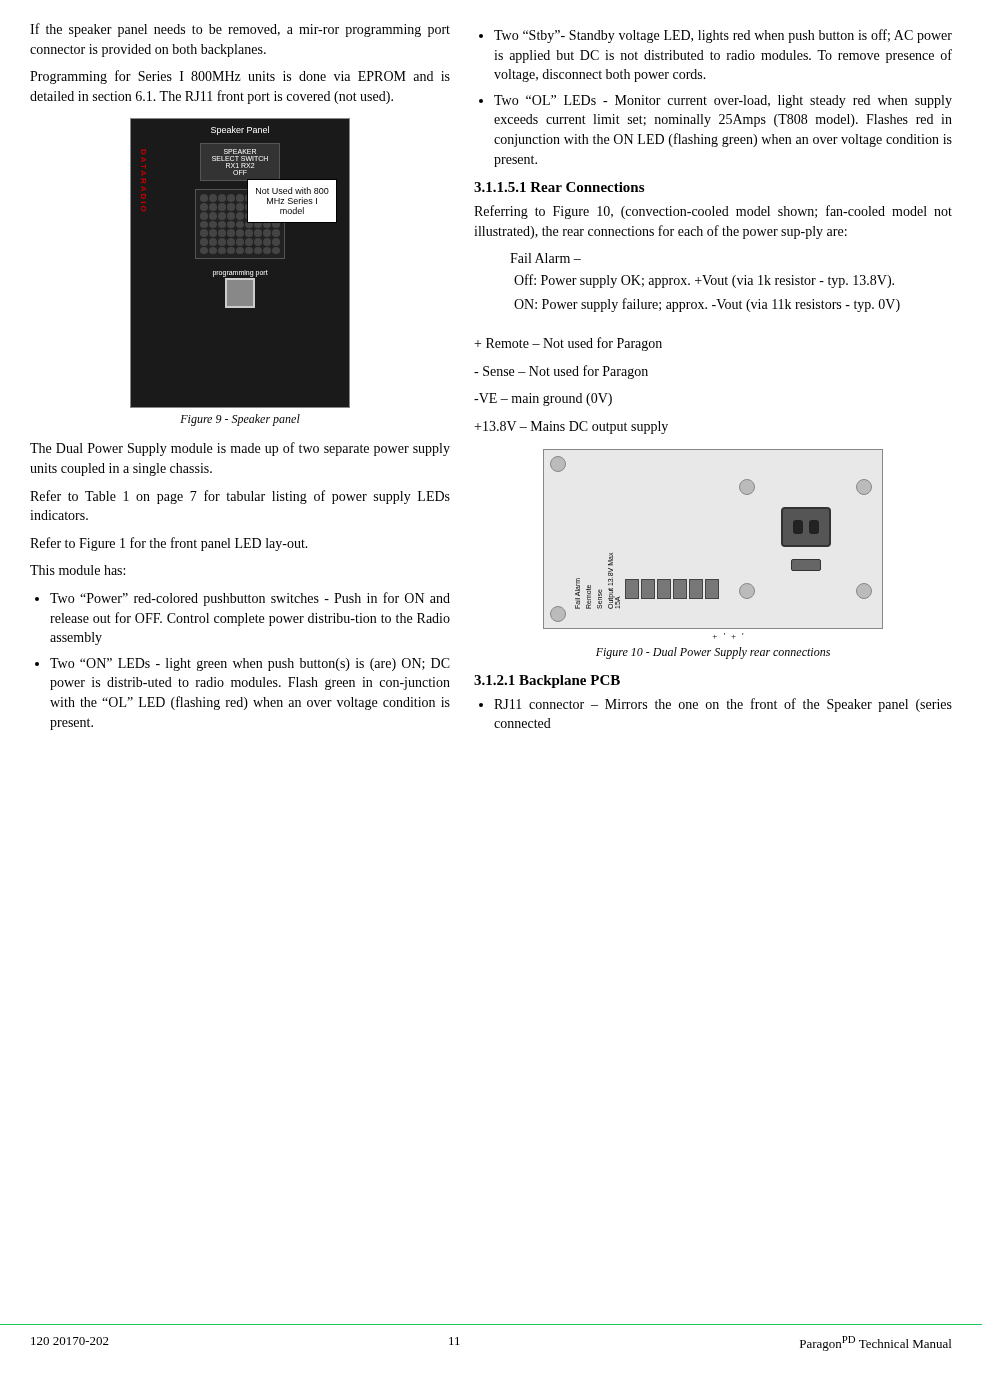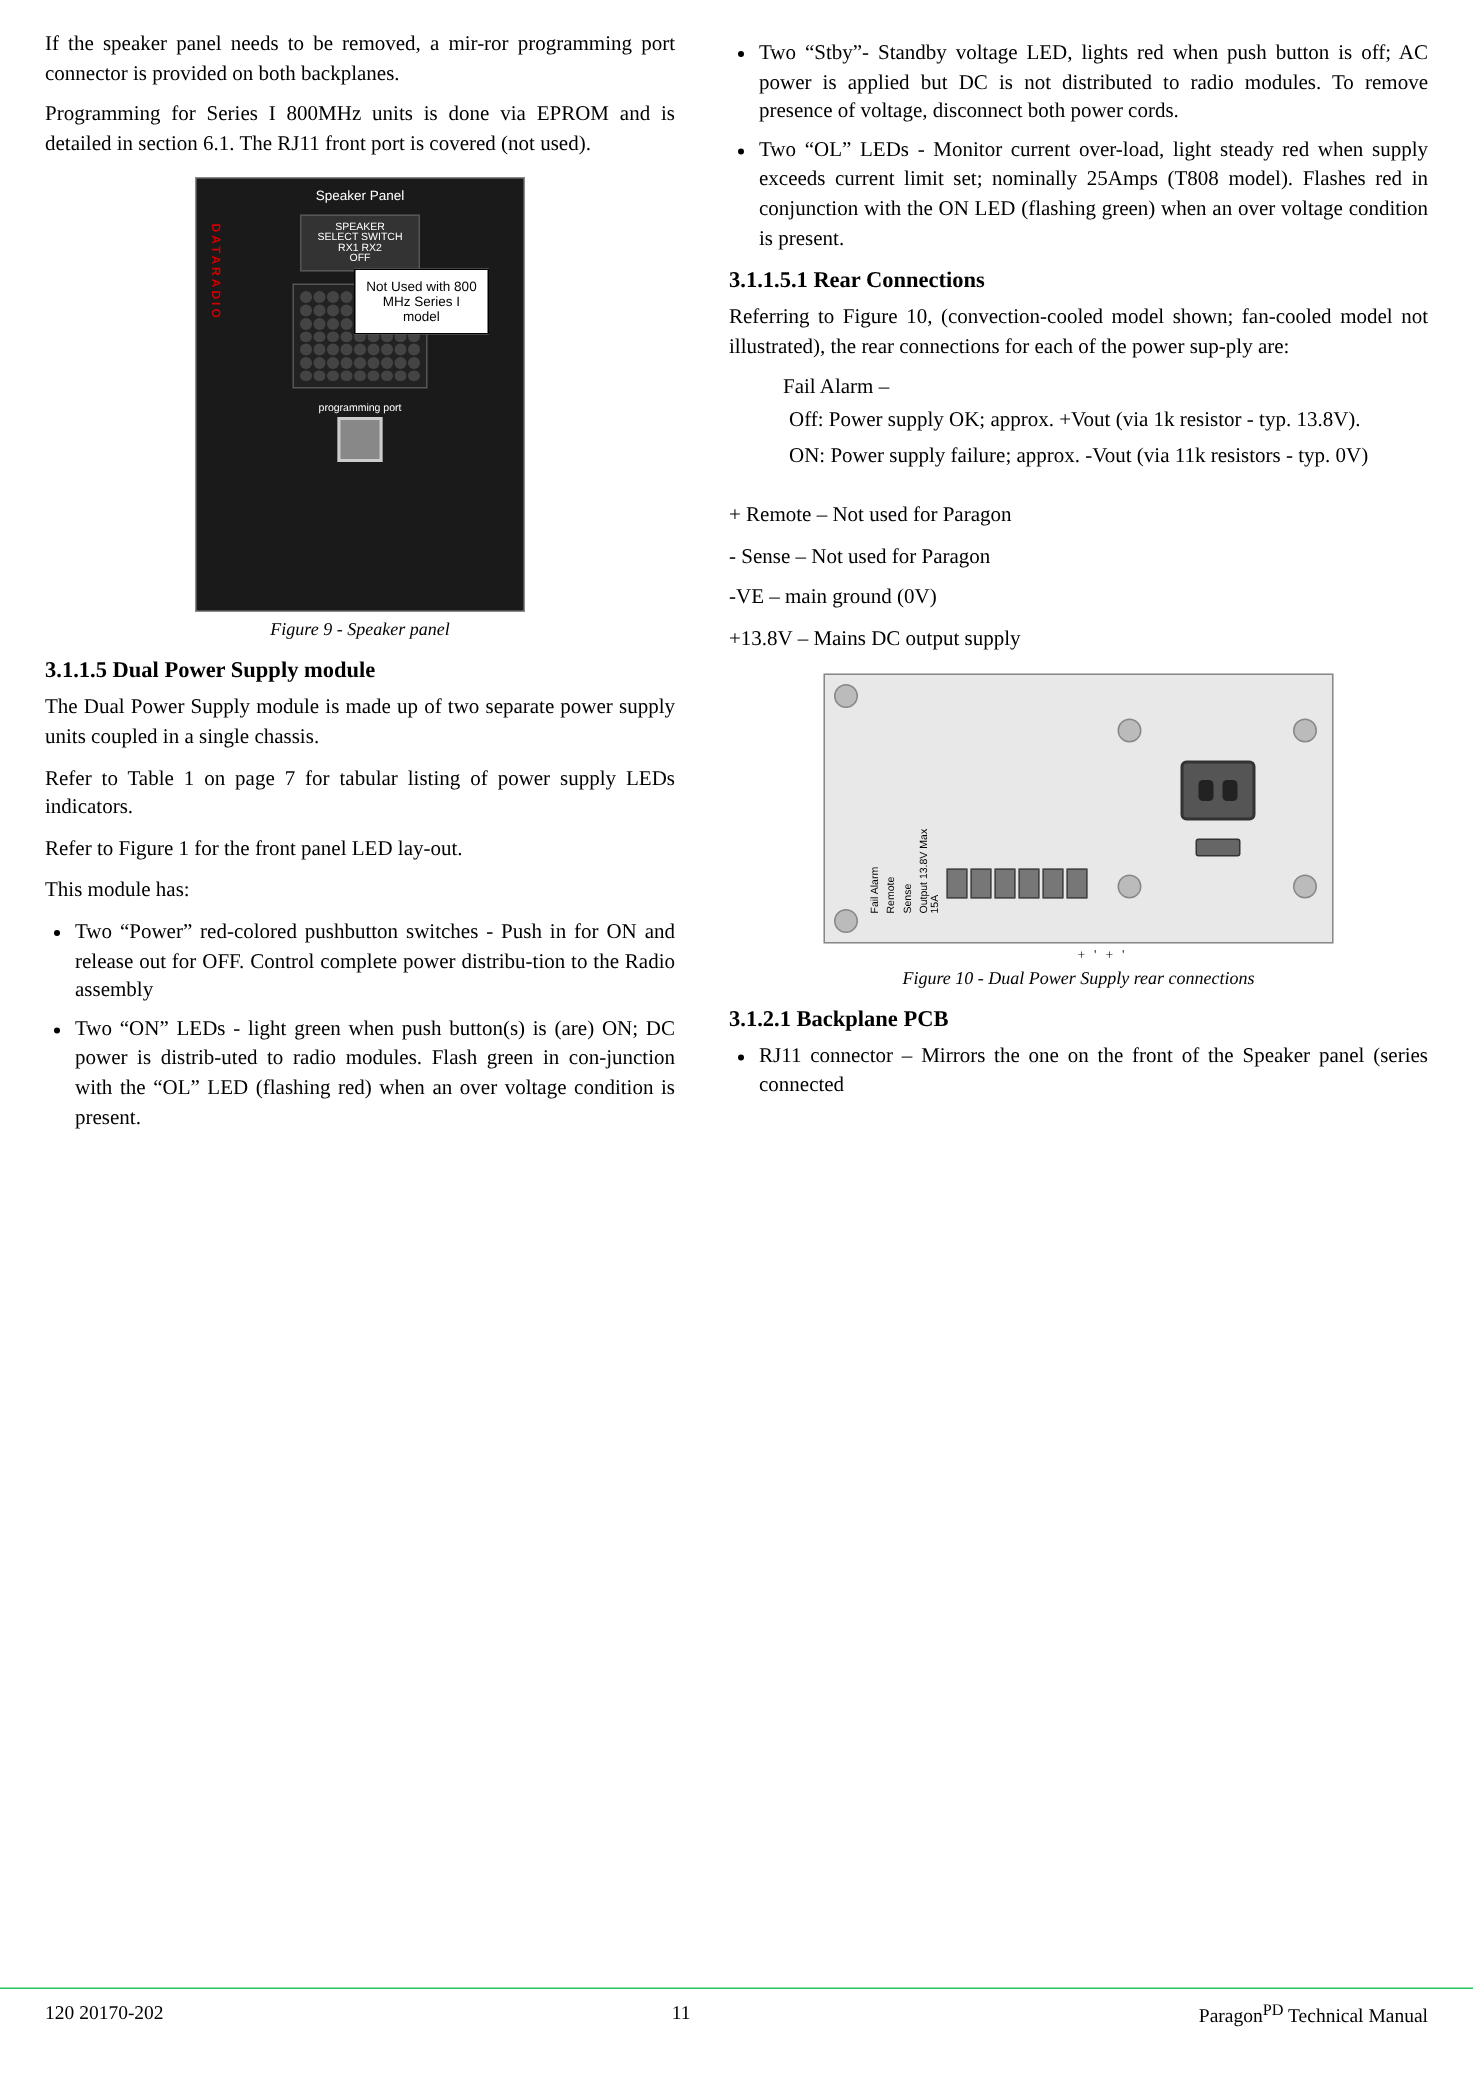--- a/index.html
+++ b/index.html
@@ -16,21 +16,21 @@
       width: 982px;
       min-height: 1392px;
       padding: 20px 0 40px 0;
       display: flex;
       flex-direction: column;
     }
     .columns {
       display: flex;
       flex: 1;
       padding: 0 30px;
-      gap: 36px;
+      gap: 24px;
     }
     .left-col {
       width: 420px;
       flex-shrink: 0;
     }
     .right-col {
       flex: 1;
     }
     p {
       margin-bottom: 8px;
@@ -107,21 +107,21 @@
       font-family: Arial, sans-serif;
       width: 80px;
       text-align: center;
     }
     .speaker-dot {
       background: #444;
       border-radius: 50%;
     }
     .callout-box {
       position: absolute;
-      right: 23px;
+      right: 12px;
       top: 60px;
       background: #fff;
       border: 1px solid #000;
       padding: 6px;
       font-size: 9px;
       text-align: center;
       font-family: Arial, sans-serif;
       width: 90px;
     }
     .prog-port {
@@ -284,21 +284,20 @@
           </div>
 
           <div class="prog-port">
             <div>programming port</div>
             <div class="prog-port-box"></div>
           </div>
         </div>
         <div class="figure-caption">Figure 9 - Speaker panel</div>
       </div>
 
-      <h3>3.1.1.5    Dual Power Supply module</h3>
       <p>The Dual Power Supply module is made up of two separate power supply units coupled in a single chassis.</p>
       <p>Refer to Table 1 on page 7 for tabular listing of power supply LEDs indicators.</p>
       <p>Refer to Figure 1 for the front panel LED lay-out.</p>
       <p>This module has:</p>
       <ul class="bullet-list">
         <li>Two “Power” red-colored pushbutton switches - Push in for ON and release out for OFF. Control complete power distribu-tion to the Radio assembly</li>
         <li>Two “ON” LEDs - light green when push button(s) is (are) ON; DC power is distrib-uted to radio modules. Flash green in con-junction with the “OL” LED (flashing red) when an over voltage condition is present.</li>
       </ul>
     </div>
 

